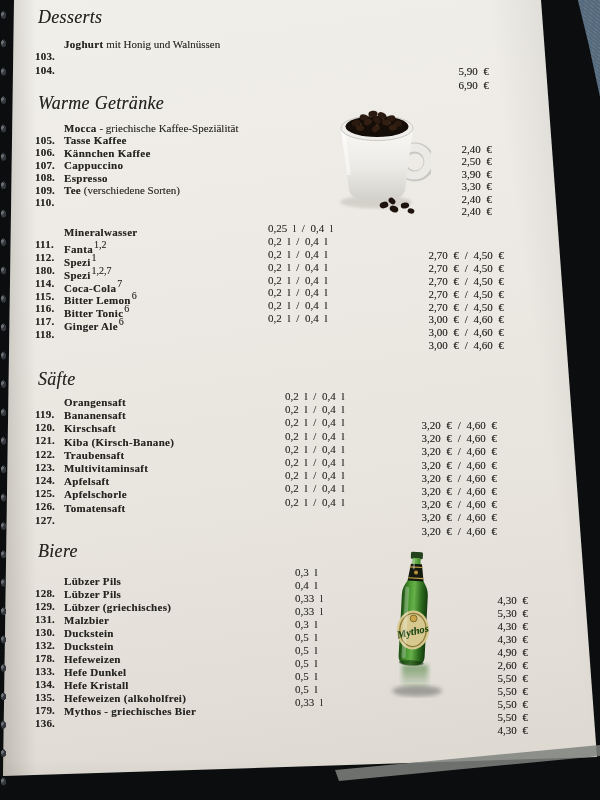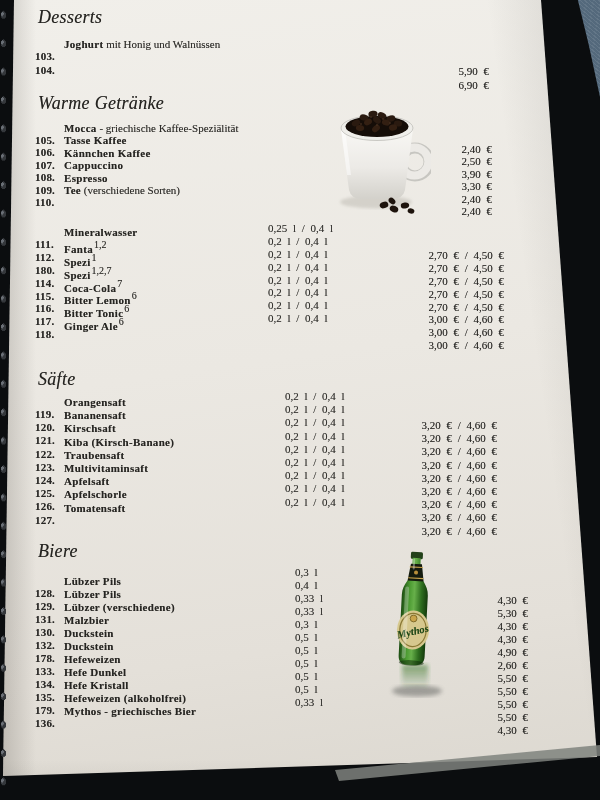--- a/index.html
+++ b/index.html
@@ -242,21 +242,21 @@
             <span class="price">4,30 €</span>
           </div>
           <div class="row">
             <span class="num">129.</span>
             <span class="nm"><b>Lübzer Pils</b></span>
             <span class="size">0,4 l</span>
             <span class="price">5,30 €</span>
           </div>
           <div class="row">
             <span class="num">131.</span>
-            <span class="nm"><b>Lübzer (verschiedene)</b></span>
+            <span class="nm"><b>Lübzer (griechisches)</b></span>
             <span class="size">0,33 l</span>
             <span class="price">4,30 €</span>
           </div>
           <div class="row">
             <span class="num">130.</span>
             <span class="nm"><b>Malzbier</b></span>
             <span class="size">0,33 l</span>
             <span class="price">4,30 €</span>
           </div>
           <div class="row">

